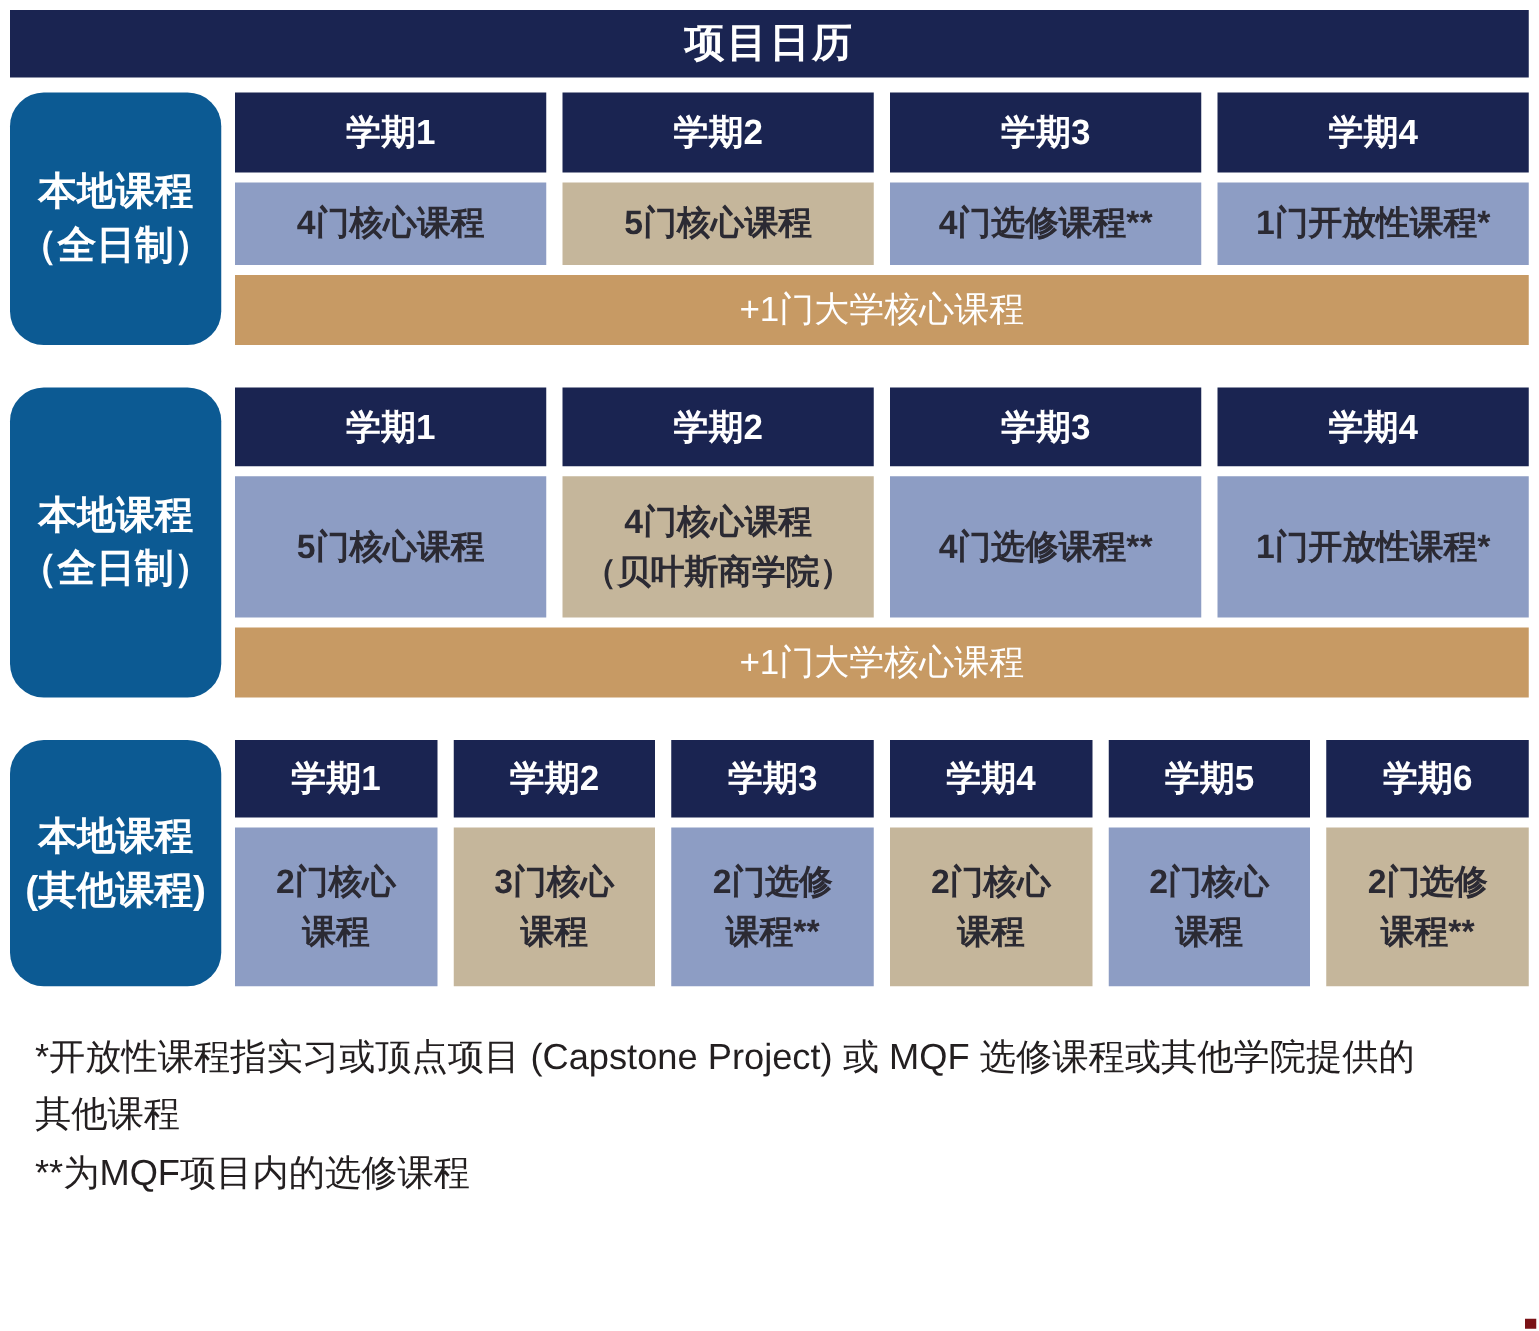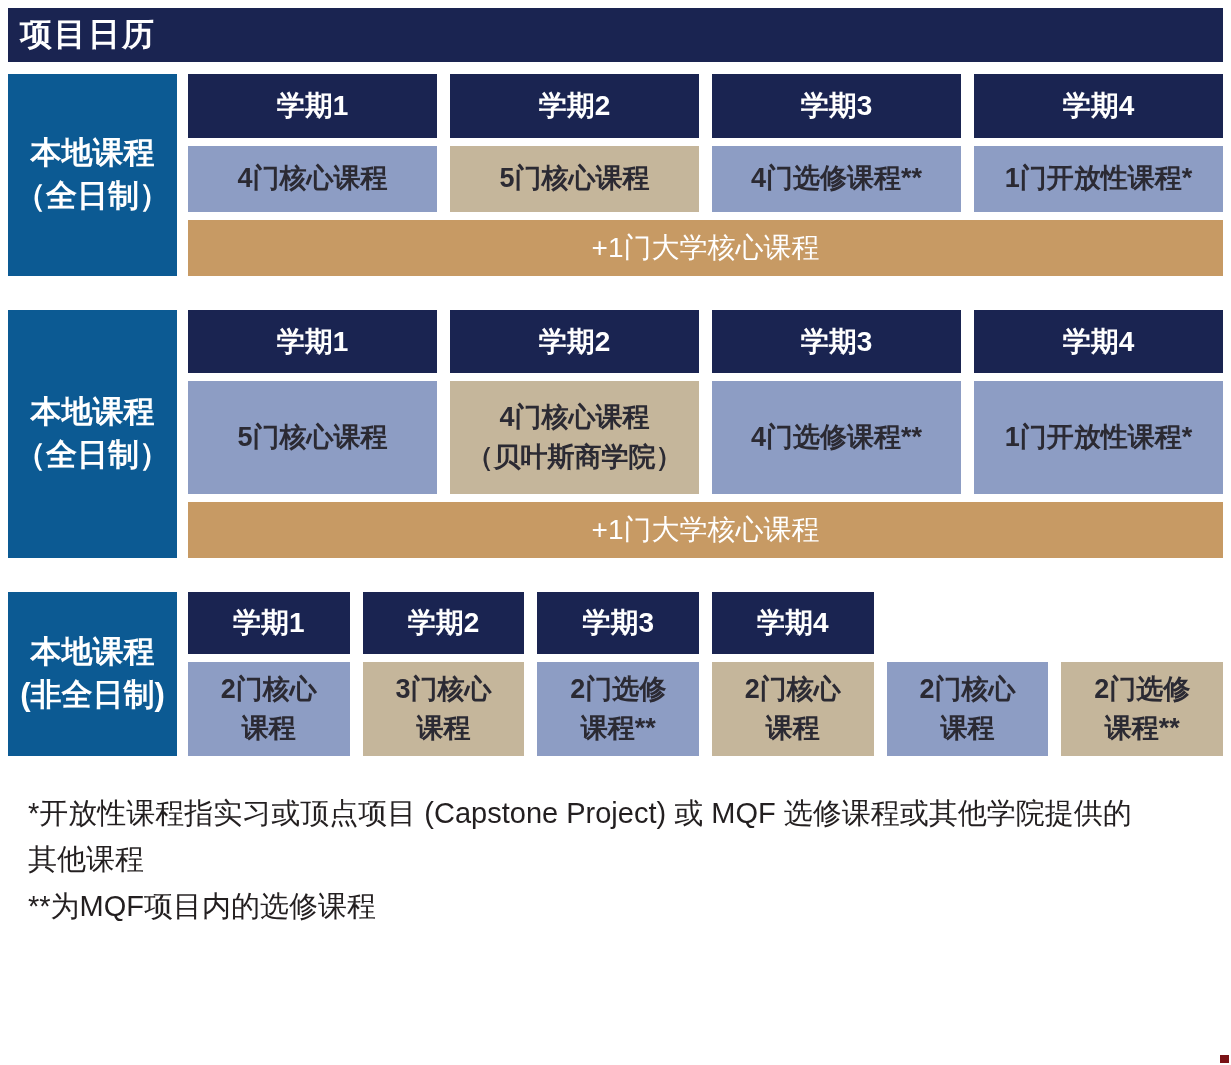--- a/index.html
+++ b/index.html
@@ -10,43 +10,43 @@
     position:relative;
     width:1231px; height:1065px;
     background:#ffffff;
     padding:8px;
     overflow:hidden;
   }
 
   .title-bar{
     background:var(--navy);
     height:54px;
-    display:flex; align-items:center; 
+    display:flex; align-items:center; justify-content:center;
     margin-bottom:12px;
-    padding-left:12px;
   }
   .title-bar span{
     color:#ffffff; font-size:32px; font-weight:bold; letter-spacing:2px;
   }
 
   .section{
     display:grid;
     grid-template-columns:169px 1fr;
     column-gap:11px;
     margin-bottom:34px;
   }
   .side-label{
     background:var(--teal);
     color:#ffffff;
     display:flex; flex-direction:column;
     align-items:center; justify-content:center;
     text-align:right;
     font-weight:bold;
     font-size:31px;
     line-height:1.38;
+    border-radius:27px;
   }
   .section-body{
     display:flex; flex-direction:column;
     row-gap:8px;
   }
   .row{ display:grid; column-gap:13px;border-radius:21px; }
   .cols4{ grid-template-columns:repeat(4,1fr); }
   .cols6{ grid-template-columns:repeat(6,1fr); }
 
   .sem-cell{
@@ -74,21 +74,21 @@
     height:56px;
     display:flex; align-items:center; justify-content:center;
     text-align:center;
   }
 
   .s1 .sem-cell{ height:64px; }
   .s1 .course-cell{ height:66px; }
   .s2 .sem-cell{ height:63px; }
   .s2 .course-cell{ height:113px; }
   .s3 .sem-cell{ height:62px; }
-  .s3 .course-cell{ height:94px; }
+  .s3 .course-cell{ height:127px; }
 
   .footnotes{
     margin-top:16px;
     padding-left:20px; padding-right:24px;
     color:var(--footnote-text);
     font-size:29px;
     line-height:1.6;
   }
   .footnote{ white-space:pre-line; }
 
@@ -147,28 +147,30 @@
 （贝叶斯商学院）</div>
             <div class="course-cell blue">4门选修课程**</div>
             <div class="course-cell blue">1门开放性课程*</div>
           </div>
           <div class="footer-bar">+1门大学核心课程</div>
         </div>
       </div>
       <div class="section s3">
         <div class="side-label">
           <div>本地课程</div>
-          <div>(非全日制)</div>
+          <div>(其他课程)</div>
         </div>
         <div class="section-body">
           <div class="row cols6">
             <div class="sem-cell">学期1</div>
             <div class="sem-cell">学期2</div>
             <div class="sem-cell">学期3</div>
             <div class="sem-cell">学期4</div>
+            <div class="sem-cell">学期5</div>
+            <div class="sem-cell">学期6</div>
           </div>
           <div class="row cols6">
             <div class="course-cell blue">2门核心
 课程</div>
             <div class="course-cell tan">3门核心
 课程</div>
             <div class="course-cell blue">2门选修
 课程**</div>
             <div class="course-cell tan">2门核心
 课程</div>

